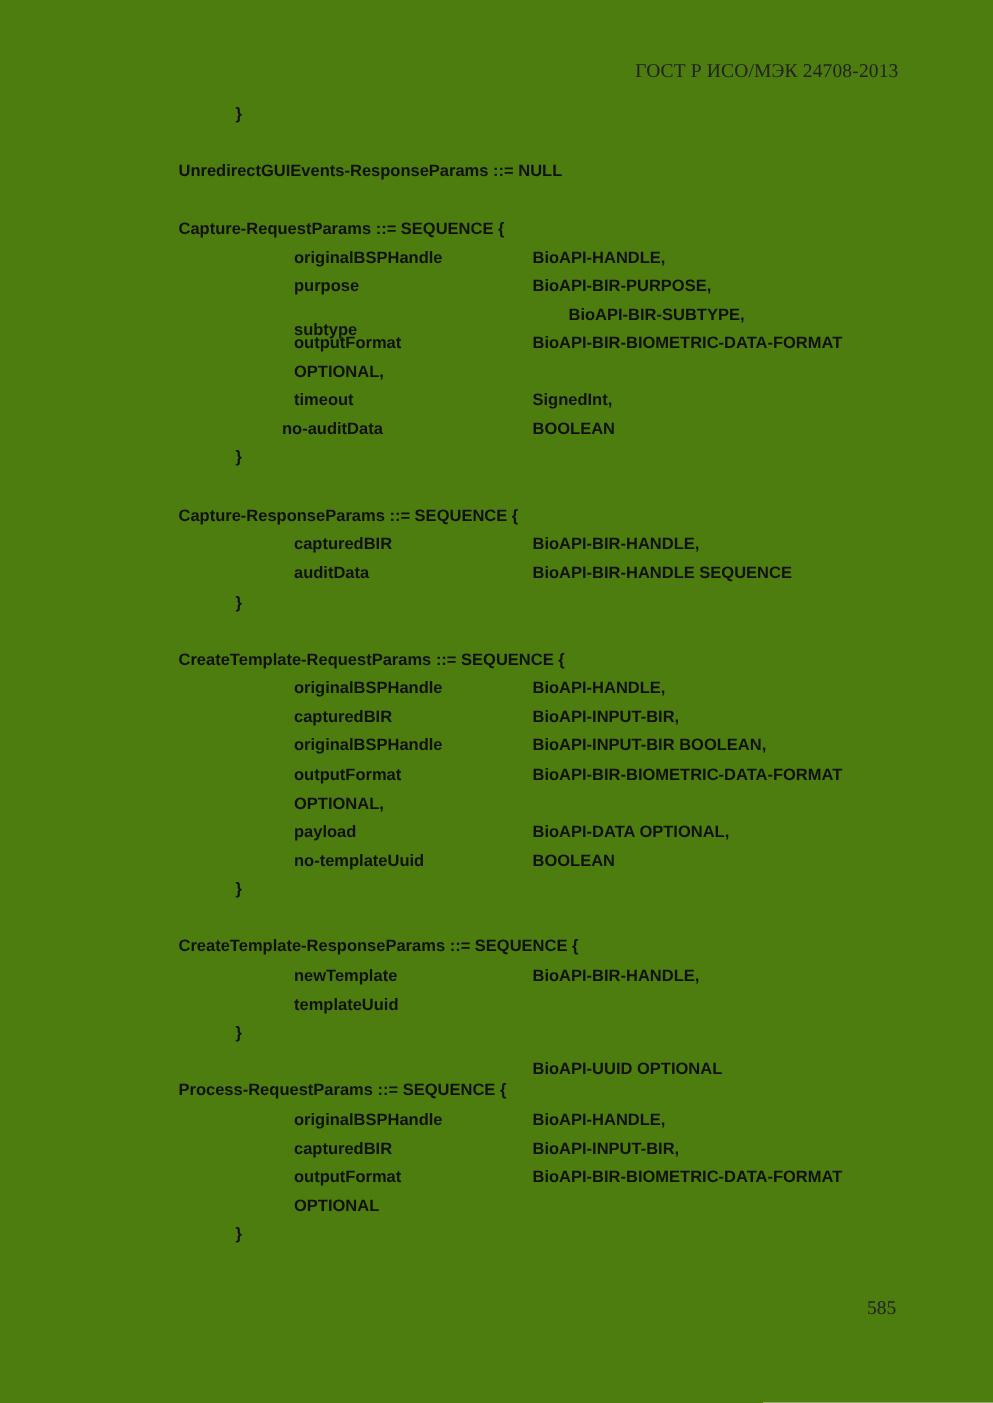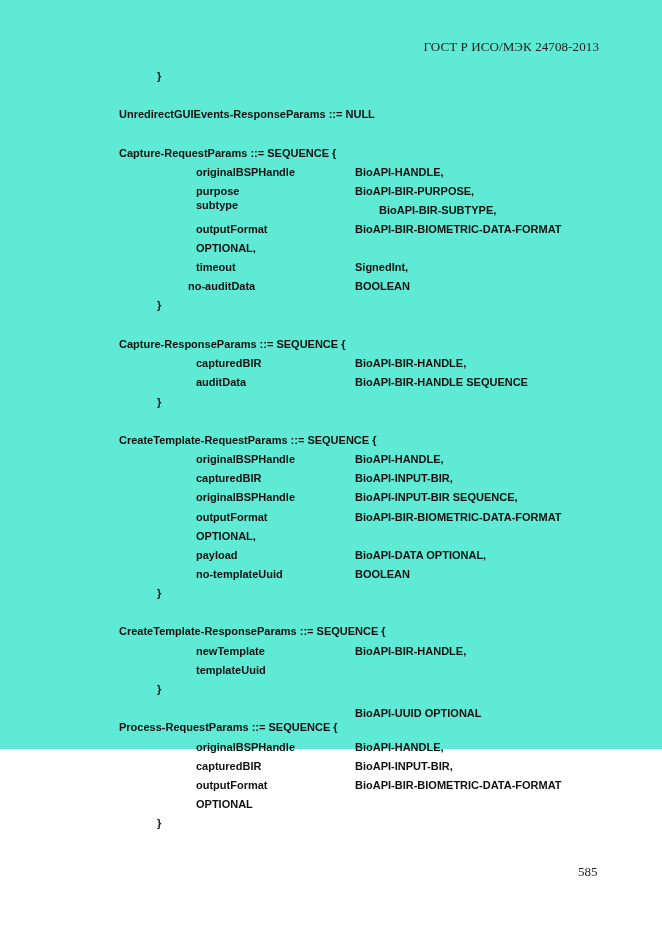--- a/index.html
+++ b/index.html
@@ -1,17 +1,17 @@
 <!DOCTYPE html>
 <html><head>
   <meta charset="utf-8">
   <style>
     html, body { margin: 0; padding: 0; background: #ffffff; }
     body { width: 662px; height: 935px; position: relative; overflow: hidden; }
-    .page { position: absolute; left: 0; top: 0; width: 662px; height: 749px; background: #5eead4; text-decoration: underline; }
+    .page { position: absolute; left: 0; top: 0; width: 662px; height: 935px; background: #4d7c0f; text-decoration: underline; }
     .header {
       position: absolute; right: 63px; top: 39px;
       font-family: "Liberation Serif", "DejaVu Serif", serif;
       font-size: 13px; color: #222; letter-spacing: 0.1px;
     }
     .footer {
       position: absolute; left: 578px; top: 864px;
       font-family: "Liberation Serif", "DejaVu Serif", serif;
       font-size: 13px; color: #222;
     }
@@ -27,21 +27,21 @@
 <div class="page">
   <div class="header">ГОСТ Р ИСО/МЭК 24708-2013</div>
   <div id="code-block">
       <div class="code" style="left: 157px; top: 69px;">}</div>
       <div class="code" style="left: 119px; top: 107px;">UnredirectGUIEvents-ResponseParams ::= NULL</div>
       <div class="code" style="left: 119px; top: 146px;">Capture-RequestParams ::= SEQUENCE {</div>
       <div class="code" style="left: 196px; top: 165px;">originalBSPHandle</div>
       <div class="code" style="left: 355px; top: 165px;">BioAPI-HANDLE,</div>
       <div class="code" style="left: 196px; top: 184px;">purpose</div>
       <div class="code" style="left: 355px; top: 184px;">BioAPI-BIR-PURPOSE,</div>
-      <div class="code" style="left: 196px; top: 198px;">subtype</div>
+      <div class="code" style="left: 196px; top: 213px;">subtype</div>
       <div class="code" style="left: 355px; top: 203px; padding-left: 24px;">BioAPI-BIR-SUBTYPE,</div>
       <div class="code" style="left: 196px; top: 222px;">outputFormat</div>
       <div class="code" style="left: 355px; top: 222px;">BioAPI-BIR-BIOMETRIC-DATA-FORMAT</div>
       <div class="code" style="left: 196px; top: 241px;">OPTIONAL,</div>
       <div class="code" style="left: 196px; top: 260px;">timeout</div>
       <div class="code" style="left: 355px; top: 260px;">SignedInt,</div>
       <div class="code" style="left: 188px; top: 279px;">no-auditData</div>
       <div class="code" style="left: 355px; top: 279px;">BOOLEAN</div>
       <div class="code" style="left: 157px; top: 298px;">}</div>
       <div class="code" style="left: 119px; top: 337px;">Capture-ResponseParams ::= SEQUENCE {</div>
@@ -49,21 +49,21 @@
       <div class="code" style="left: 355px; top: 356px;">BioAPI-BIR-HANDLE,</div>
       <div class="code" style="left: 196px; top: 375px;">auditData</div>
       <div class="code" style="left: 355px; top: 375px;">BioAPI-BIR-HANDLE SEQUENCE</div>
       <div class="code" style="left: 157px; top: 395px;">}</div>
       <div class="code" style="left: 119px; top: 433px;">CreateTemplate-RequestParams ::= SEQUENCE {</div>
       <div class="code" style="left: 196px; top: 452px;">originalBSPHandle</div>
       <div class="code" style="left: 355px; top: 452px;">BioAPI-HANDLE,</div>
       <div class="code" style="left: 196px; top: 471px;">capturedBIR</div>
       <div class="code" style="left: 355px; top: 471px;">BioAPI-INPUT-BIR,</div>
       <div class="code" style="left: 196px; top: 490px;">originalBSPHandle</div>
-      <div class="code" style="left: 355px; top: 490px;">BioAPI-INPUT-BIR SEQUENCE,</div>
+      <div class="code" style="left: 355px; top: 490px;">BioAPI-INPUT-BIR BOOLEAN,</div>
       <div class="code" style="left: 196px; top: 510px;">outputFormat</div>
       <div class="code" style="left: 355px; top: 510px;">BioAPI-BIR-BIOMETRIC-DATA-FORMAT</div>
       <div class="code" style="left: 196px; top: 529px;">OPTIONAL,</div>
       <div class="code" style="left: 196px; top: 548px;">payload</div>
       <div class="code" style="left: 355px; top: 548px;">BioAPI-DATA OPTIONAL,</div>
       <div class="code" style="left: 196px; top: 567px;">no-templateUuid</div>
       <div class="code" style="left: 355px; top: 567px;">BOOLEAN</div>
       <div class="code" style="left: 157px; top: 586px;">}</div>
       <div class="code" style="left: 119px; top: 624px;">CreateTemplate-ResponseParams ::= SEQUENCE {</div>
       <div class="code" style="left: 196px; top: 644px;">newTemplate</div>

